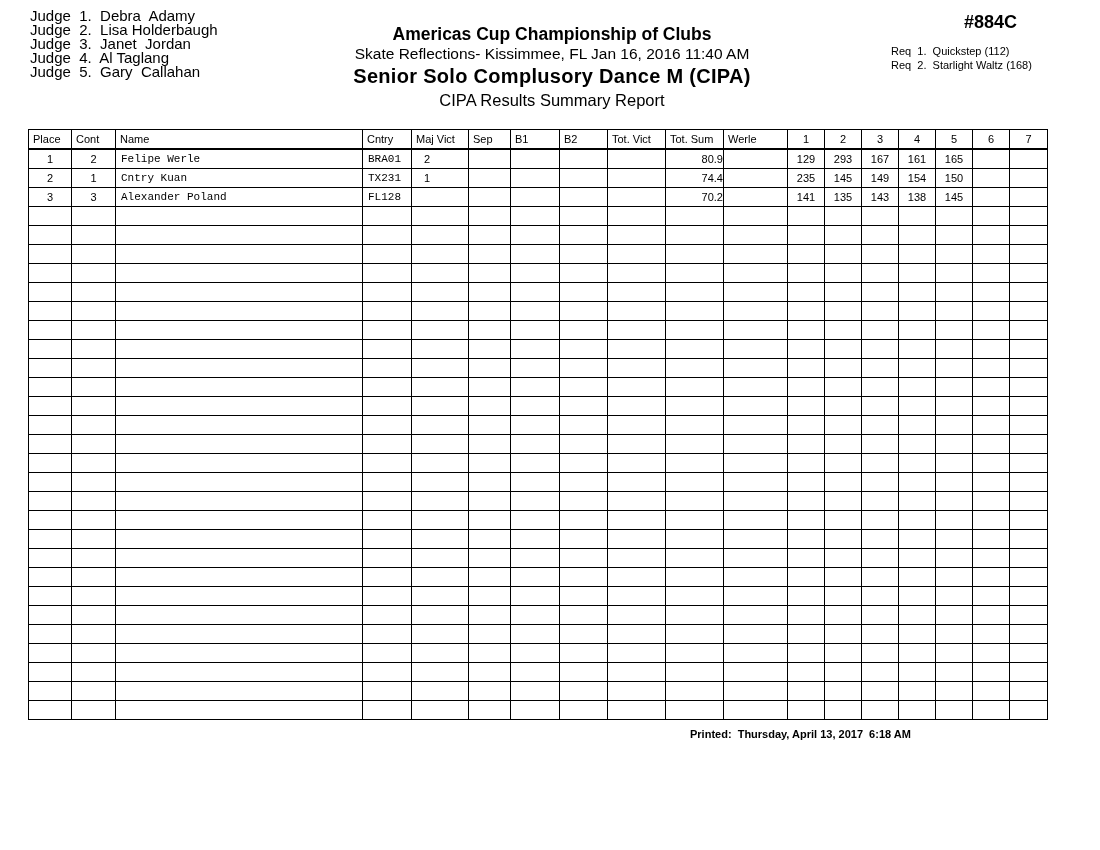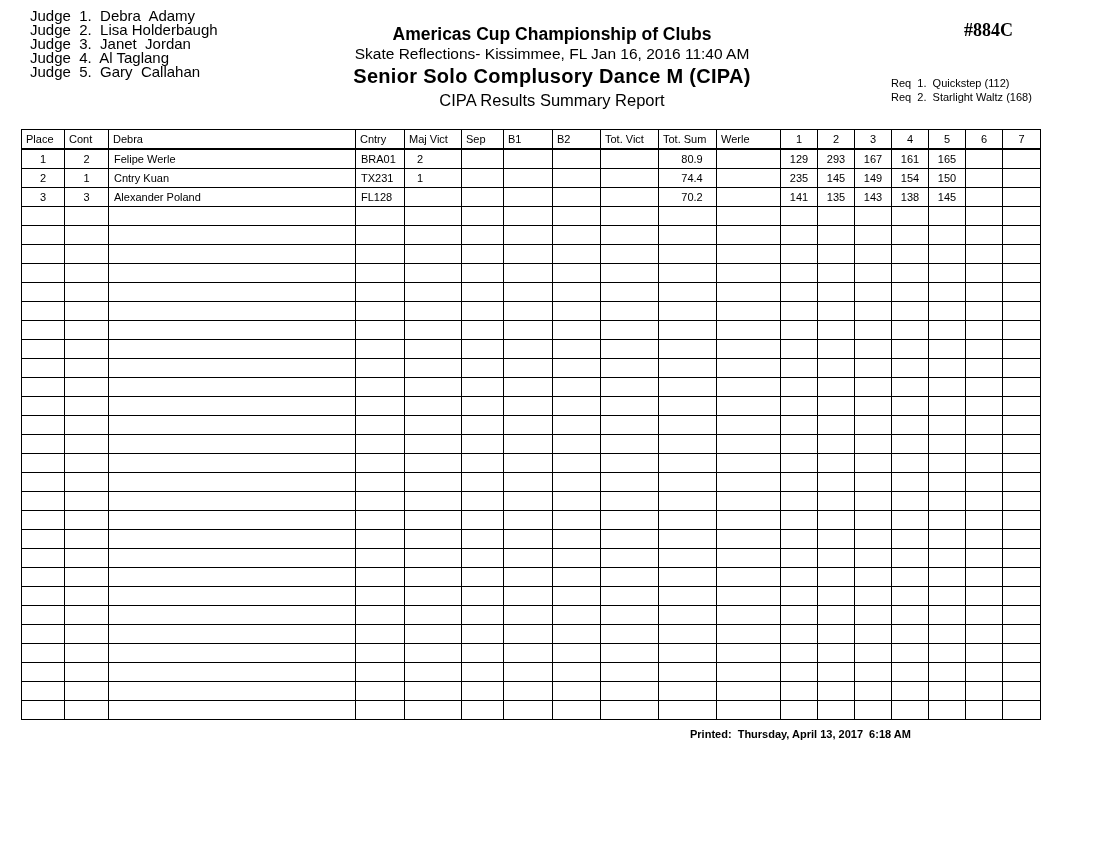--- a/index.html
+++ b/index.html
@@ -5,33 +5,33 @@
   html, body { margin: 0; padding: 0; background: #ffffff; }
   body { width: 1100px; height: 850px; position: relative; overflow: hidden;
          font-family: "Liberation Sans", sans-serif; color: #000; }
   .judges { position: absolute; left: 30px; top: 9px; font-size: 15px; line-height: 14px; }
   .judges div { white-space: pre; }
   .center { position: absolute; left: 0; width: 1100px; text-align: center; }
   .t1 { top: 24px; font-size: 17.5px; font-weight: bold; left: 2px; }
   .t2 { top: 45px; font-size: 15.5px; left: 2px; }
   .t3 { top: 65px; font-size: 20px; font-weight: bold; letter-spacing: 0.3px; left: 2px; }
   .t4 { top: 91px; font-size: 16.5px; left: 2px; }
-  .evnum { position: absolute; left: 964px; top: 20px; font-size: 18px; font-weight: bold; font-family: Liberation Serif, serif; }
-  .reqs { position: absolute; left: 891px; top: 44px; font-size: 11px; line-height: 14px; margin-top: 32px; }
+  .evnum { position: absolute; left: 964px; top: 12px; font-size: 18px; font-weight: bold; }
+  .reqs { position: absolute; left: 891px; top: 44px; font-size: 11px; line-height: 14px; }
   .reqs div { white-space: pre; }
-  table.res { position: absolute; left: 21px; top: 129px; border-collapse: collapse;
+  table.res { position: absolute; left: 28px; top: 129px; border-collapse: collapse;
               font-size: 11px; table-layout: fixed; }
   table.res td, table.res th { border: 1px solid #000; height: 18px; padding: 0; font-weight: normal;
               white-space: nowrap; overflow: hidden; }
   table.res th { height: 18px; border-bottom: 2px solid #000; text-align: left; padding-left: 4px; }
   table.res th.c { text-align: center; padding-left: 0; }
   table.res td.c { text-align: center; }
-  table.res td.l { text-align: left; padding-left: 5px; }
+  table.res td.l { text-align: left; padding-left: 5px; font-family: Liberation Mono, monospace; }
   table.res td.l2 { text-align: left; padding-left: 12px; }
-  table.res td.sum { text-align: center; padding-left: 9px; }
+  table.res td.sum { text-align: right; padding-left: 9px; }
   .printed { position: absolute; left: 690px; top: 728px; font-size: 11px; white-space: pre; font-weight: bold; }
 </style>
 </head>
 <body>
 
 <div class="judges">
   <div>Judge  1.  Debra  Adamy</div>
   <div>Judge  2.  Lisa Holderbaugh</div>
   <div>Judge  3.  Janet  Jordan</div>
   <div>Judge  4.  Al Taglang</div>
@@ -67,21 +67,21 @@
       <col style="width:37px">
       <col style="width:37px">
     <col style="width:37px">
       <col style="width:37px">
       <col style="width:38px">
   </colgroup>
   <thead>
     <tr>
       <th>Place</th>
       <th>Cont</th>
-      <th>Debra</th>
+      <th>Name</th>
       <th>Cntry</th>
       <th>Maj Vict</th>
       <th>Sep</th>
       <th>B1</th>
       <th>B2</th>
       <th>Tot. Vict</th>
       <th>Tot. Sum</th>
       <th>Werle</th>
       <th class="c">1</th>
       <th class="c">2</th>

